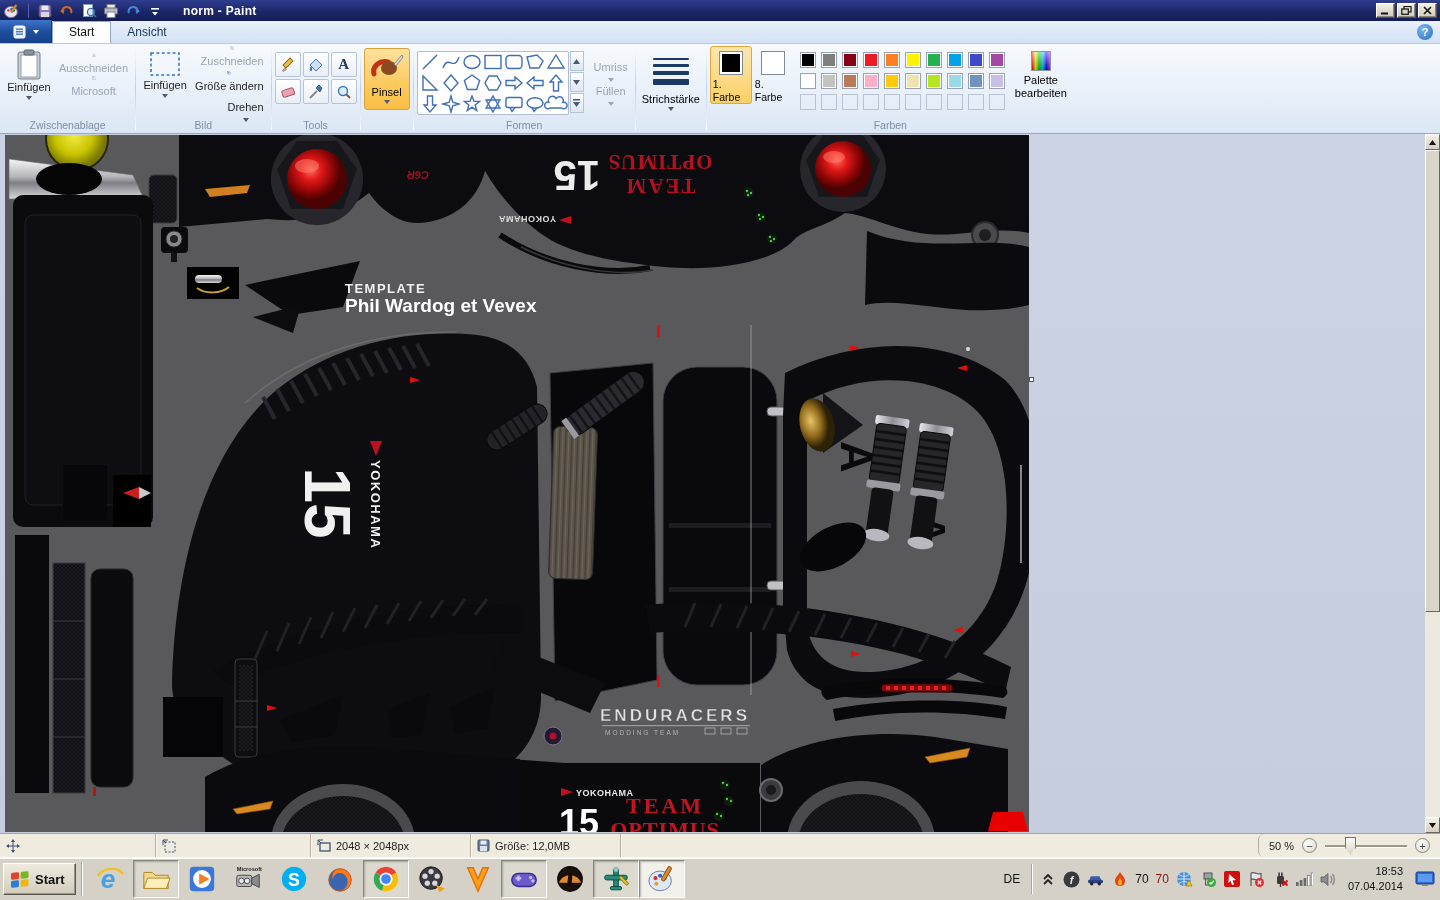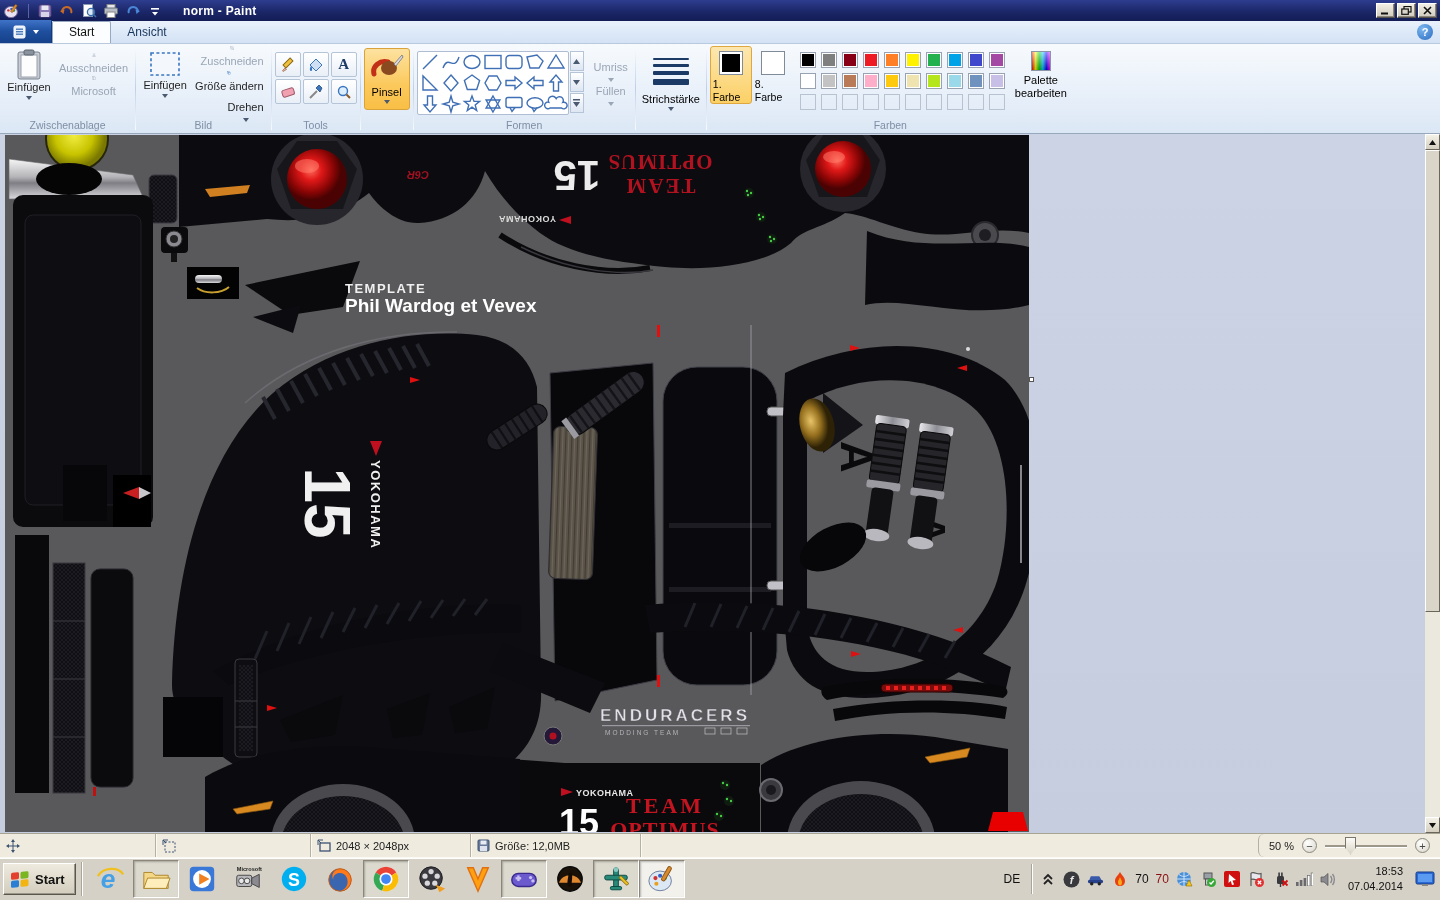--- a/index.html
+++ b/index.html
@@ -916,21 +916,21 @@
         <path d="M1,6 V1 H6 M1,1 L4,4" stroke="#3c5272" fill="none"></path>
       </svg>
   </div>
   <div class="sb-sec" style="width:160px">
     <svg width="14" height="14" viewBox="0 0 14 14">
         <rect x="3" y="4" width="10" height="8" fill="none" stroke="#3c5272" stroke-width="1.3"></rect>
         <path d="M1,6 V1 H6 M1,1 L4,4" stroke="#3c5272" fill="none"></path>
       </svg>
     <span>2048 × 2048px</span>
   </div>
-  <div class="sb-sec" style="width:170px">
+  <div class="sb-sec" style="width:150px">
     <svg width="13" height="13" viewBox="0 0 13 13">
         <rect x="1" y="1" width="11" height="11" rx="1" fill="#6a7a9a" stroke="#3c5272"></rect>
         <rect x="3.5" y="1.5" width="6" height="4" fill="#e8ecf2"></rect>
         <rect x="3" y="7" width="7" height="5" fill="#dde3ec"></rect>
       </svg>
     <span>Größe: 12,0MB</span>
   </div>
   <div class="sb-zoom">
     <span>50 %</span>
     <span class="zbtn">−</span>

